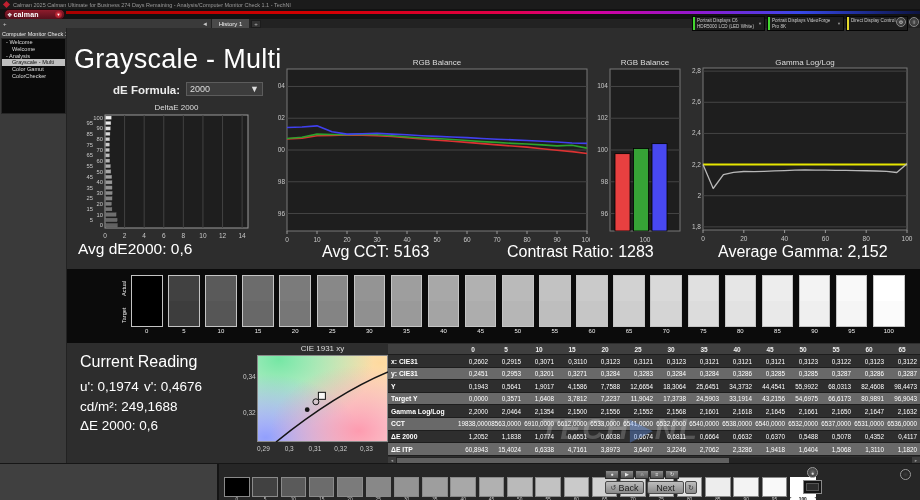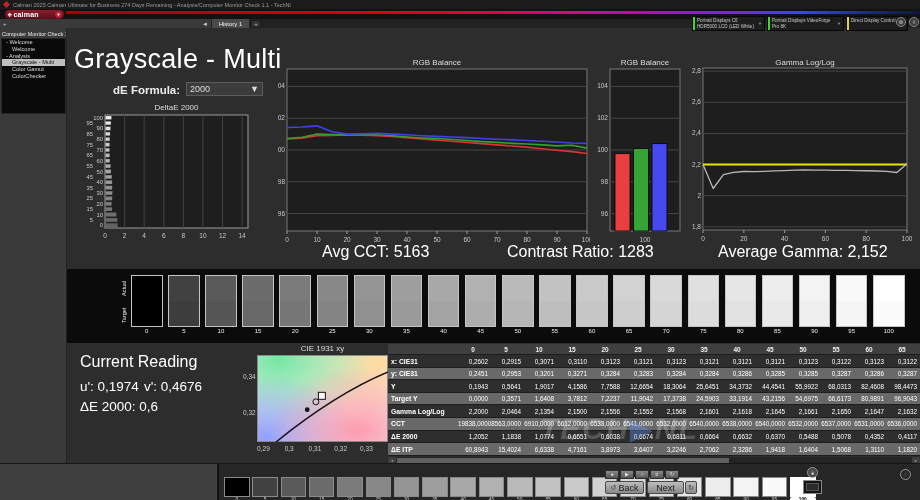--- a/index.html
+++ b/index.html
@@ -312,20 +312,21 @@
     <text x="137.39999999999998" y="185" text-anchor="middle" font-size="6.5" fill="#c8c8c8">60</text>
     <line x1="178.20000000000002" y1="174" x2="178.20000000000002" y2="177" stroke="#999" stroke-width="1"></line>
     <text x="178.20000000000002" y="185" text-anchor="middle" font-size="6.5" fill="#c8c8c8">80</text>
     <line x1="219" y1="174" x2="219" y2="177" stroke="#999" stroke-width="1"></line>
     <text x="219" y="185" text-anchor="middle" font-size="6.5" fill="#c8c8c8">100</text>
     <polyline points="15,108.57692307692304 25.200000000000003,108.57692307692304 35.400000000000006,108.57692307692304 45.599999999999994,108.57692307692304 55.800000000000004,108.57692307692304 66,108.57692307692304 76.19999999999999,108.57692307692304 86.39999999999999,108.57692307692304 96.60000000000001,108.57692307692304 106.8,108.57692307692304 117,108.57692307692304 127.2,108.57692307692304 137.39999999999998,108.57692307692304 147.6,108.57692307692304 157.79999999999998,108.57692307692304 168,108.57692307692304 178.20000000000002,108.57692307692304 188.4,108.57692307692304 198.6,108.57692307692304 208.79999999999998,108.57692307692304 219,108.57692307692304" fill="none" stroke="#e6e600" stroke-width="2" stroke-linejoin="round"></polyline>
     <polyline points="15,108.57692307692304 25.200000000000003,132.5030769230769 35.400000000000006,118.63961538461535 45.599999999999994,116.36538461538461 55.800000000000004,115.49307692307688 66,115.55538461538464 76.19999999999999,115.30615384615383 86.39999999999999,114.79211538461539 96.60000000000001,114.52730769230769 106.8,114.10673076923078 117,113.85749999999996 127.2,114.02884615384613 137.39999999999998,114.07557692307694 147.6,114.3092307692308 157.79999999999998,114.37153846153848 168,114.52730769230769 178.20000000000002,114.7298076923077 188.4,114.9946153846154 198.6,115.43076923076922 208.79999999999998,116.52115384615384 219,107.7980769230769" fill="none" stroke="#b8b8b8" stroke-width="1.3" stroke-linejoin="round"></polyline>
   </svg>
 
 <div class="abs" style="left:78px;top:240px;display:flex;gap:9px;">
+  <span class="sumtext">Avg dE2000: 0,6</span>
 </div>
 <div class="abs sumtext" style="left:322px;top:243px;font-size:16px;">Avg CCT: 5163</div>
 <div class="abs sumtext" style="left:507px;top:243px;font-size:16px;">Contrast Ratio: 1283</div>
 <div class="abs sumtext" style="left:718px;top:243px;font-size:16px;">Average Gamma: 2,152</div>
 
 <div id="strip" class="abs strip">
     <div class="strip-rowlabel" style="top: 6px;">Actual</div>
     <div class="strip-rowlabel" style="top: 33px;">Target</div>
     <div class="sw" style="left: 64px; top: 6px; width: 31.5px; height: 52px;">
       <div style="height: 50%; background: rgb(0, 0, 0);"></div>
@@ -432,20 +433,23 @@
       <div style="height: 50%; background: rgb(251, 251, 251);"></div>
     </div>
     <div class="sw-label" style="left: 806px; top: 59px; width: 31.5px;">100</div>
   </div>
 
 <div class="abs reading">
   <h2>Current Reading</h2>
   <div class="rd-row">
       <span class="rd-c1">u': 0,1974</span>
       <span>v': 0,4676</span>
+    </div>
+  <div class="rd-row">
+      <span>cd/m²: 249,1688</span>
     </div>
   <div class="rd-row">
       <span>ΔE 2000: 0,6</span>
     </div>
 </div>
 
 <div class="abs cie">
   <div class="cie-title">CIE 1931 xy</div>
   <div class="cie-plot"></div>
   <svg id="cie-svg" style="position:absolute;left:14px;top:11px;" width="131" height="87">

